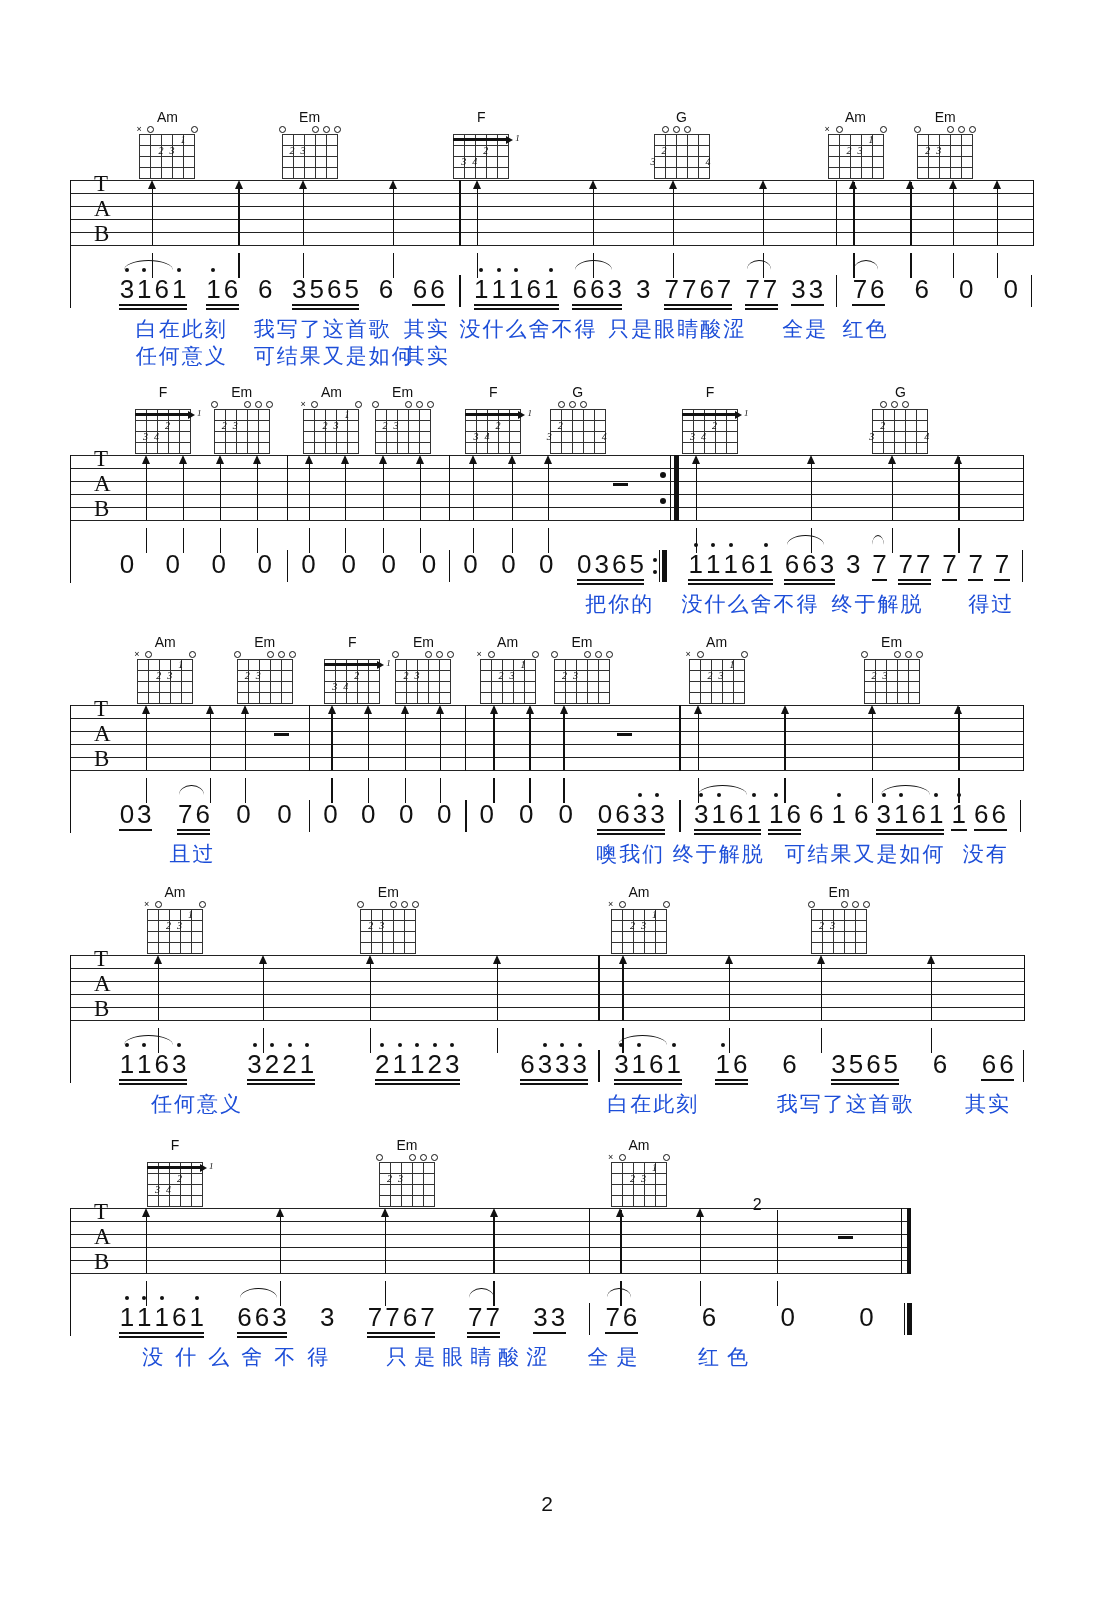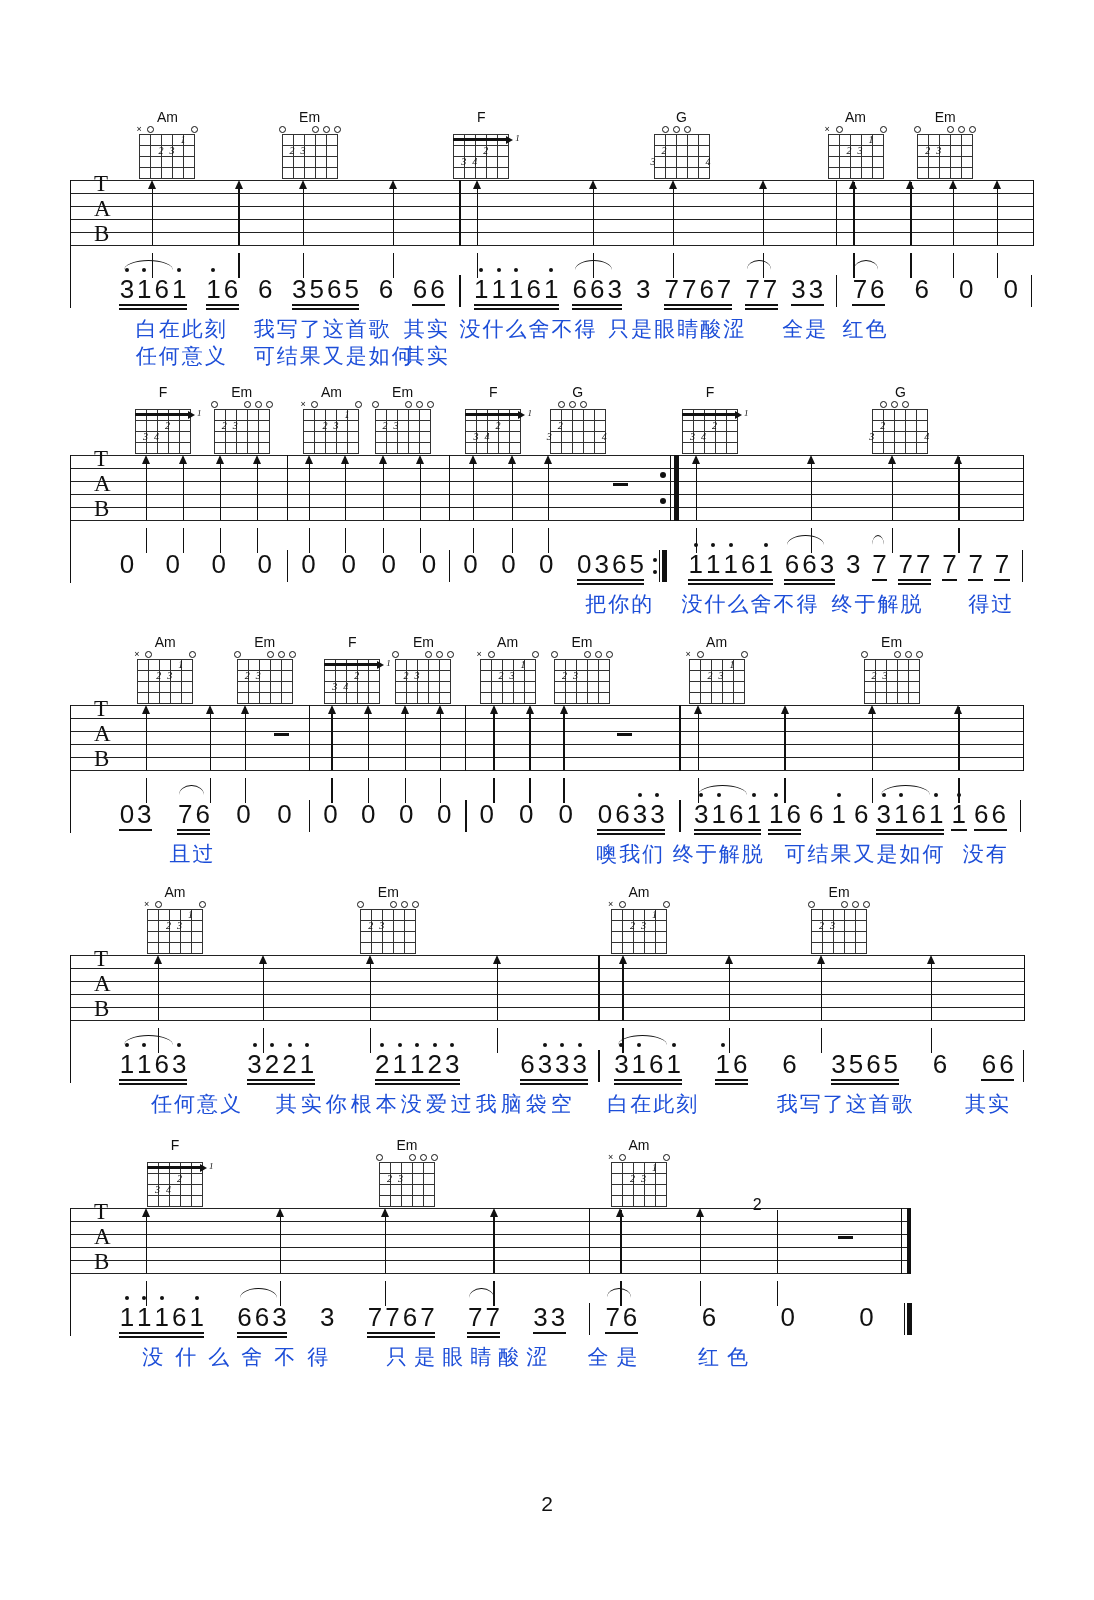--- a/index.html
+++ b/index.html
@@ -1326,21 +1326,20 @@
             <div class="nt">6</div>
           </div>
           <div class="grp">
             <div class="nt">6</div>
             <div class="nt">6</div>
             <div class="ul" style="bottom: -3px;"></div>
           </div>
         </div>
         <div class="numbar" style="left: 93.5%; top: 165px;"></div>
         <div class="lyric" style="left: 13.8%; top: 205px; letter-spacing: 2px;">任何意义</div>
-        <div class="lyric" style="left: 25.2%; top: 205px; letter-spacing: 4px;">其实你根本没爱过我脑袋空</div>
         <div class="lyric" style="left: 55.5%; top: 205px; letter-spacing: 2px;">白在此刻</div>
         <div class="lyric" style="left: 71%; top: 205px; letter-spacing: 2px;">我写了这首歌</div>
         <div class="lyric" style="left: 88.2%; top: 205px; letter-spacing: 2px;">其实</div>
       </div>
       <div class="system" style="top: 1138px;">
         <div class="staffline" style="left: 6.4%; width: 76.5%; top: 70px;"></div>
         <div class="staffline" style="left: 6.4%; width: 76.5%; top: 83px;"></div>
         <div class="staffline" style="left: 6.4%; width: 76.5%; top: 96px;"></div>
         <div class="staffline" style="left: 6.4%; width: 76.5%; top: 109px;"></div>
         <div class="staffline" style="left: 6.4%; width: 76.5%; top: 122px;"></div>

